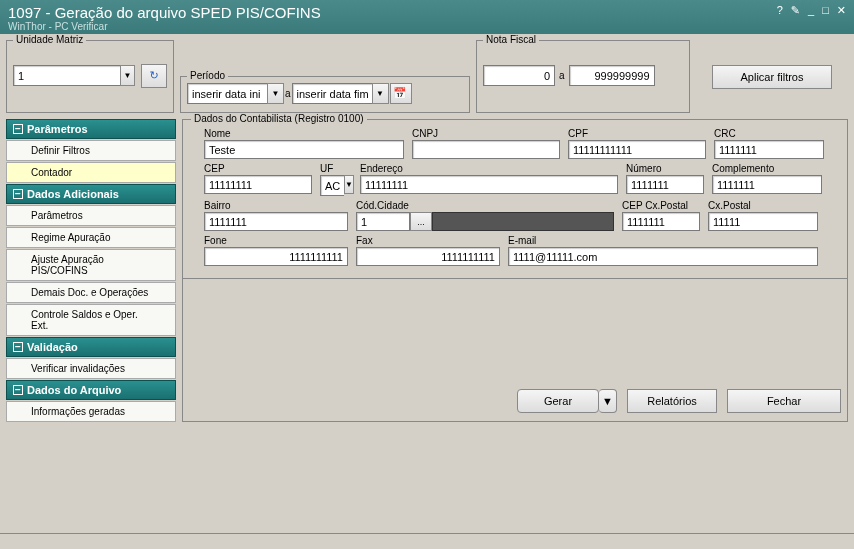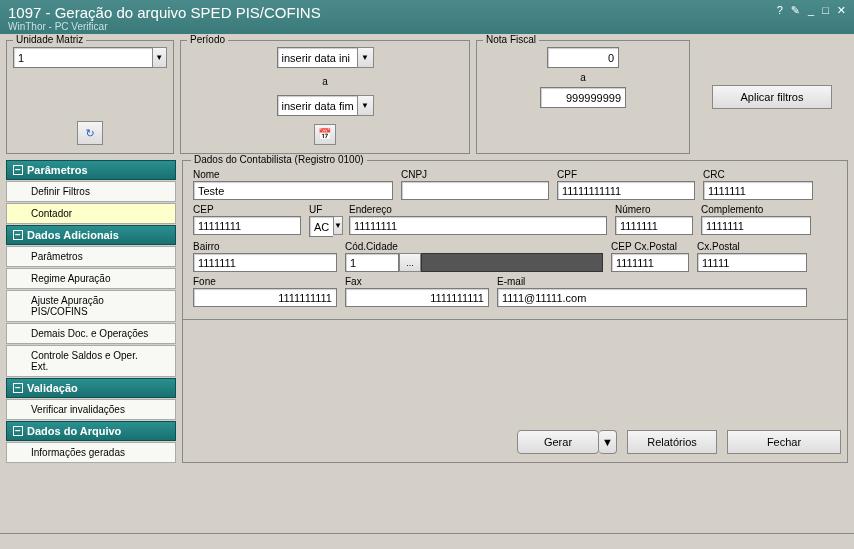--- a/index.html
+++ b/index.html
@@ -4,39 +4,39 @@
 <style>
 * { box-sizing: border-box; margin: 0; padding: 0; font-family: Tahoma, sans-serif; font-size: 11px; }
 body { background: #d4d0c8; width: 854px; height: 549px; overflow: hidden; }
 .titlebar { background: linear-gradient(to bottom, #4a8a8a, #3a7a7a); color: #fff; padding: 4px 8px; display: flex; justify-content: space-between; align-items: flex-start; height: 34px; }
 .titlebar-left { display: flex; flex-direction: column; }
 .titlebar-title { font-size: 15px; font-weight: normal; }
 .titlebar-sub { font-size: 10px; color: #c8e0e0; }
 .titlebar-btns { display: flex; gap: 8px; font-size: 13px; }
 .titlebar-btns span { cursor: pointer; }
 .toolbar { display: flex; gap: 6px; padding: 6px; }
-.fieldset { border: 1px solid #888; padding: 6px 6px 8px 6px; position: relative; background: #d4d0c8; flex-direction: column; }
+.fieldset { border: 1px solid #888; padding: 6px 6px 8px 6px; position: relative; background: #d4d0c8; }
 .fieldset-legend { position: absolute; top: -7px; left: 6px; background: #d4d0c8; padding: 0 3px; font-size: 10px; }
 .unidade-matriz { width: 168px; display: flex; gap: 6px; align-items: center; }
-.periodo { width: 290px; display: flex; gap: 8px; align-items: center; }
+.periodo { width: 290px; display: flex; gap: 1px; align-items: center; margin-top: 36px; }
 .nota-fiscal { width: 214px; display: flex; gap: 4px; align-items: center; }
 .combo { position: relative; display: flex; }
 .combo input { background: #fff; border: 1px solid #7a7a7a; border-right: none; height: 21px; padding: 0 4px; box-shadow: inset 1px 1px 1px rgba(0,0,0,0.2); }
 .combo-btn { width: 17px; height: 21px; background: linear-gradient(#f5f5f5,#ddd); border: 1px solid #888; display: flex; align-items: center; justify-content: center; font-size: 8px; }
 .icon-btn { width: 26px; height: 24px; background: linear-gradient(#f5f5f5,#ddd); border: 1px solid #888; display: flex; align-items: center; justify-content: center; cursor: pointer; }
 .num-input { background: #fff; border: 1px solid #7a7a7a; height: 21px; padding: 0 4px; text-align: right; box-shadow: inset 1px 1px 1px rgba(0,0,0,0.2); }
 .btn { background: linear-gradient(#f5f5f5,#ddd); border: 1px solid #888; height: 24px; padding: 0 12px; cursor: pointer; }
 .btn-apply { width: 120px; height: 24px; }
 .main { display: flex; gap: 6px; padding: 0 6px 6px 6px; }
 .sidebar { width: 170px; display: flex; flex-direction: column; gap: 1px; }
 .side-header { background: linear-gradient(to bottom, #2a9090, #1a7070); color: #fff; padding: 3px 6px; font-weight: bold; font-size: 10px; display: flex; align-items: center; gap: 4px; border: 1px solid #0d5050; }
 .side-item { background: #f8f8f4; border: 1px solid #aaa; padding: 4px 24px; font-size: 10px; cursor: pointer; }
 .side-item.active { background: #ffffcc; }
 .content { flex: 1; display: flex; flex-direction: column; }
-.form-area { border: 1px solid #888; padding: 8px 10px; background: #d4d0c8; position: relative; }
+.form-area { border: 1px solid #888; padding: 8px 21px; background: #d4d0c8; position: relative; }
 .form-area-legend { position: absolute; top: -7px; left: 8px; background: #d4d0c8; padding: 0 3px; font-size: 10px; }
 .form-row { display: flex; gap: 8px; margin-bottom: 4px; }
 .form-field { display: flex; flex-direction: column; gap: 1px; }
 .form-field label { font-size: 10px; }
 .text-input { background: #fff; border: 1px solid #7a7a7a; height: 19px; padding: 0 4px; box-shadow: inset 1px 1px 1px rgba(0,0,0,0.2); }
 .text-input-right { text-align: right; }
 .dark-input { background: #555; border: 1px solid #333; height: 19px; }
 .lookup-btn { width: 22px; height: 19px; background: linear-gradient(#f5f5f5,#ddd); border: 1px solid #888; font-size: 9px; }
 .bottom-btns { display: flex; gap: 10px; justify-content: flex-end; padding: 8px 6px; margin-top: auto; }
 .split-btn { display: flex; }

